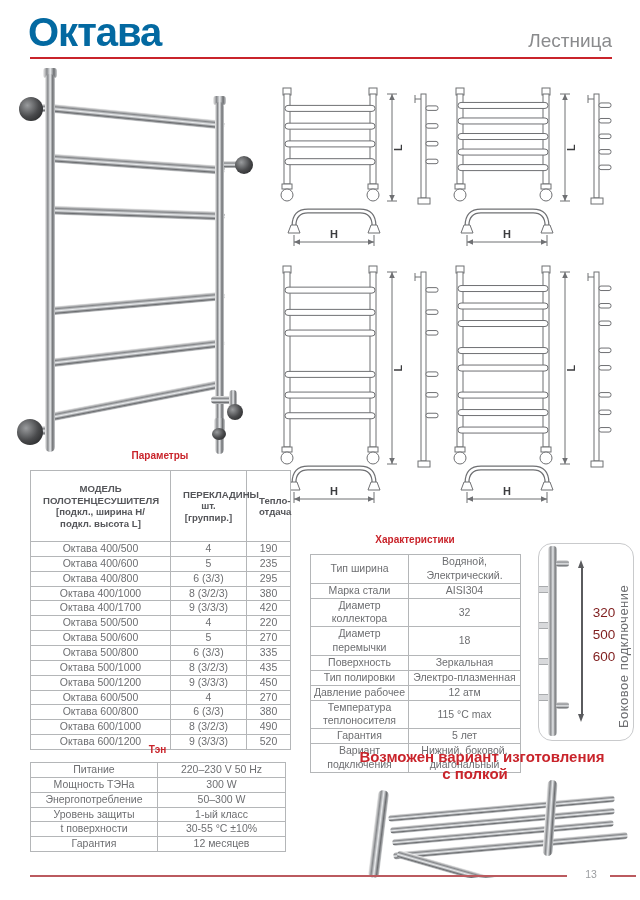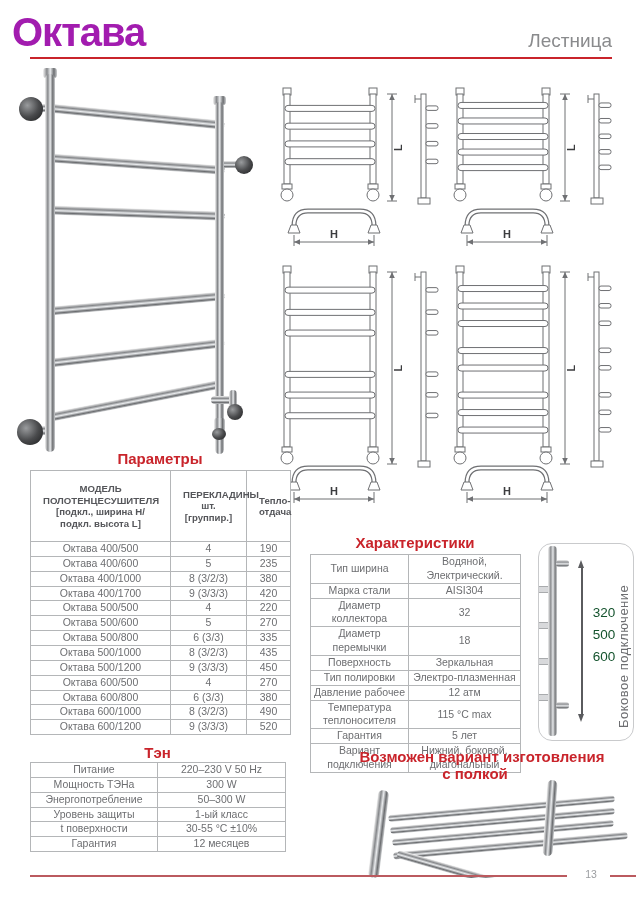--- a/index.html
+++ b/index.html
@@ -2,39 +2,39 @@
 <html><head>
 <meta charset="utf-8">
 <style>
   html,body{margin:0;padding:0;}
   body{
     width:640px;height:900px;background:#ffffff;position:relative;overflow:hidden;
     font-family:"Liberation Sans",sans-serif;color:#6d6e71;
   }
   .abs{position:absolute;}
   
-  .page-title{left:12px;top:10px;font-size:40px;font-weight:bold;color:#a21caf;letter-spacing:-1px;}
+  .page-title{left:28px;top:10px;font-size:40px;font-weight:bold;color:#0369a1;letter-spacing:-1px;}
   .model-label{left:420px;top:30px;width:192px;text-align:right;font-size:19px;color:#8a8b8d;}
   .header-rule{left:30px;top:57px;width:582px;height:2px;background:#c9242b;}
   
-  .sec-title{color:#c9242b;font-weight:bold;font-size:15px;text-align:center;}
+  .sec-title{color:#c9242b;font-weight:bold;font-size:10px;text-align:center;}
   
   table{border-collapse:collapse;table-layout:fixed;width:100%;background:#fff;}
   td,th{border:1px solid #b4b6b8;text-align:center;vertical-align:middle;
         padding:0 2px;font-size:10.5px;line-height:1.32;color:#6d6e71;font-weight:normal;}
   th{font-size:9.6px;color:#55565a;font-weight:bold;line-height:1.2;padding:12px;}
   .pre{white-space:pre-line;}
   
   .side-card{left:538px;top:543px;width:94px;height:196px;border:1px solid #c9cacc;border-radius:14px;}
   .chrome-v{background:linear-gradient(90deg,#f2f2f2 0%,#8d8f92 30%,#e6e8ea 55%,#77797c 80%,#cfd1d3 100%);}
   .chrome-h{background:linear-gradient(180deg,#f2f2f2 0%,#8d8f92 30%,#e6e8ea 55%,#77797c 80%,#cfd1d3 100%);}
   .dim-line{width:1.5px;background:#5a5b5e;}
   .arrow-up{width:0;height:0;border-left:3.5px solid transparent;border-right:3.5px solid transparent;border-bottom:8px solid #5a5b5e;}
   .arrow-down{width:0;height:0;border-left:3.5px solid transparent;border-right:3.5px solid transparent;border-top:8px solid #5a5b5e;}
-  .side-values{font-size:13.5px;line-height:22px;color:#14532d;text-align:center;}
+  .side-values{font-size:13.5px;line-height:22px;color:#7f1d1d;text-align:center;}
   .side-label{writing-mode:vertical-rl;transform:rotate(180deg);font-size:13px;color:#6d6e71;letter-spacing:.5px;}
   
   .footer-rule{top:875px;height:2px;background:#bb5a5f;}
   .page-num{left:578px;top:868px;width:26px;text-align:center;font-size:10.5px;color:#9b9da0;}
   .note-line{width:300px;text-align:center;font-size:15px;font-weight:bold;color:#c9242b;line-height:17px;}
 </style>
 </head>
 <body>
 
 <div class="abs page-title">Октава</div>
@@ -288,20 +288,25 @@
           <td class="pre">Октава 400/500</td>
           <td class="pre">4</td>
           <td class="pre">190</td>
         </tr>
         <tr>
           <td class="pre">Октава 400/600</td>
           <td class="pre">5</td>
           <td class="pre">235</td>
         </tr>
         <tr>
+          <td class="pre">Октава 400/800</td>
+          <td class="pre">6 (3/3)</td>
+          <td class="pre">295</td>
+        </tr>
+        <tr>
           <td class="pre">Октава 400/1000</td>
           <td class="pre">8 (3/2/3)</td>
           <td class="pre">380</td>
         </tr>
         <tr>
           <td class="pre">Октава 400/1700</td>
           <td class="pre">9 (3/3/3)</td>
           <td class="pre">420</td>
         </tr>
         <tr>

